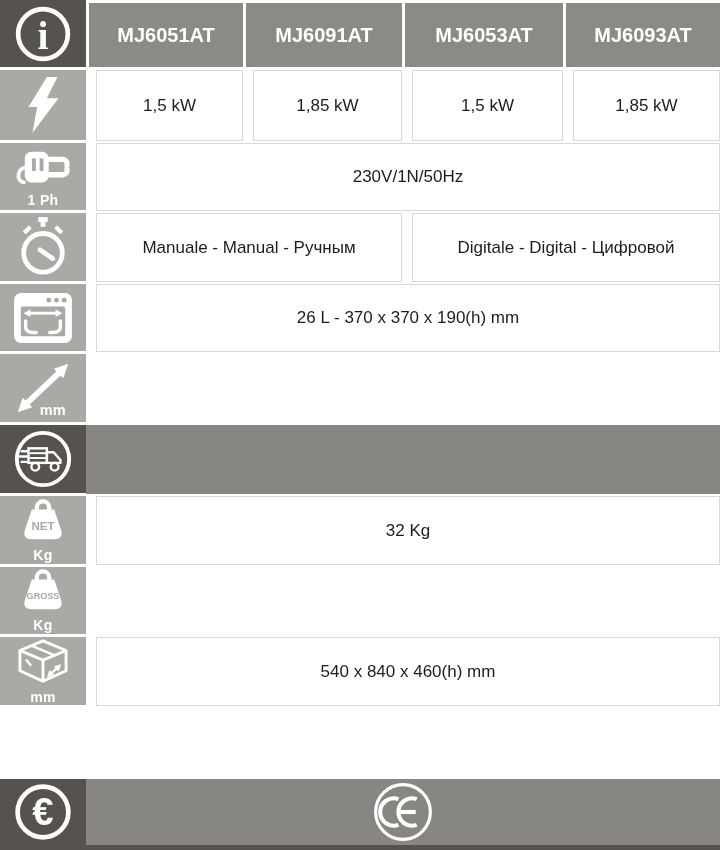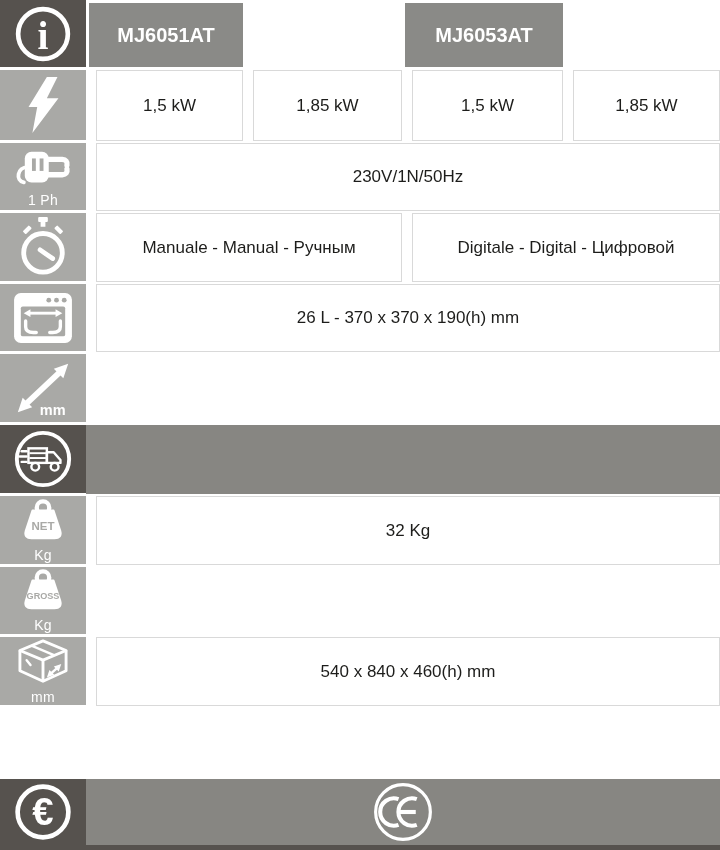--- a/index.html
+++ b/index.html
@@ -12,21 +12,21 @@
     background:#fff;
     font-family:"Liberation Sans",sans-serif;
   }
   .ic{
     background:#a9a9a6;
     margin:0 0 3px 0;
     display:flex;flex-direction:column;align-items:center;justify-content:center;
   }
   .ic.dark{background:#56524e;}
   .ic.nogap{margin-bottom:0;}
-  .ic .lbl{color:#fff;font-weight:400;font-size:14px;line-height:1;margin-top:1px;letter-spacing:0.3px;}
+  .ic .lbl{color:#fff;font-weight:700;font-size:14px;line-height:1;margin-top:1px;letter-spacing:0.3px;}
   .h{
     background:#8a8a87;color:#fff;font-weight:700;font-size:20px;
     margin:3px 0 3px 3px;
     display:flex;align-items:center;justify-content:center;
   }
   .v{
     background:#fff;border:1px solid #d9d9d9;
     margin:0 0 2px 10px;
     display:flex;align-items:center;justify-content:center;
     font-size:17px;color:#1d1d1b;
@@ -46,21 +46,23 @@
 
 <div class="spec-table">
 
   <div class="ic dark" style="grid-area:1/1">
     <svg width="58" height="58" viewBox="0 0 56 56">
       <circle cx="28" cy="28" r="24" fill="none" stroke="#fff" stroke-width="4.5"></circle>
       <text class="serif" x="28" y="42" font-size="38" font-weight="bold" fill="#fff" text-anchor="middle">i</text>
     </svg>
   </div>
   <div class="h" style="grid-area:1/2">MJ6051AT</div>
+  <div class="h" style="grid-area:1/3">MJ6091AT</div>
   <div class="h" style="grid-area:1/4">MJ6053AT</div>
+  <div class="h" style="grid-area:1/5">MJ6093AT</div>
 
   <div class="ic" style="grid-area:2/1">
     <svg width="40" height="56" viewBox="0 0 40 58">
       <path d="M24 0 L5 31 H14 L9 58 L36 22 H24 L35 0 Z" fill="#fff"></path>
     </svg>
   </div>
   <div class="v" style="grid-area:2/2">1,5 kW</div>
   <div class="v" style="grid-area:2/3">1,85 kW</div>
   <div class="v" style="grid-area:2/4">1,5 kW</div>
   <div class="v" style="grid-area:2/5">1,85 kW</div>

